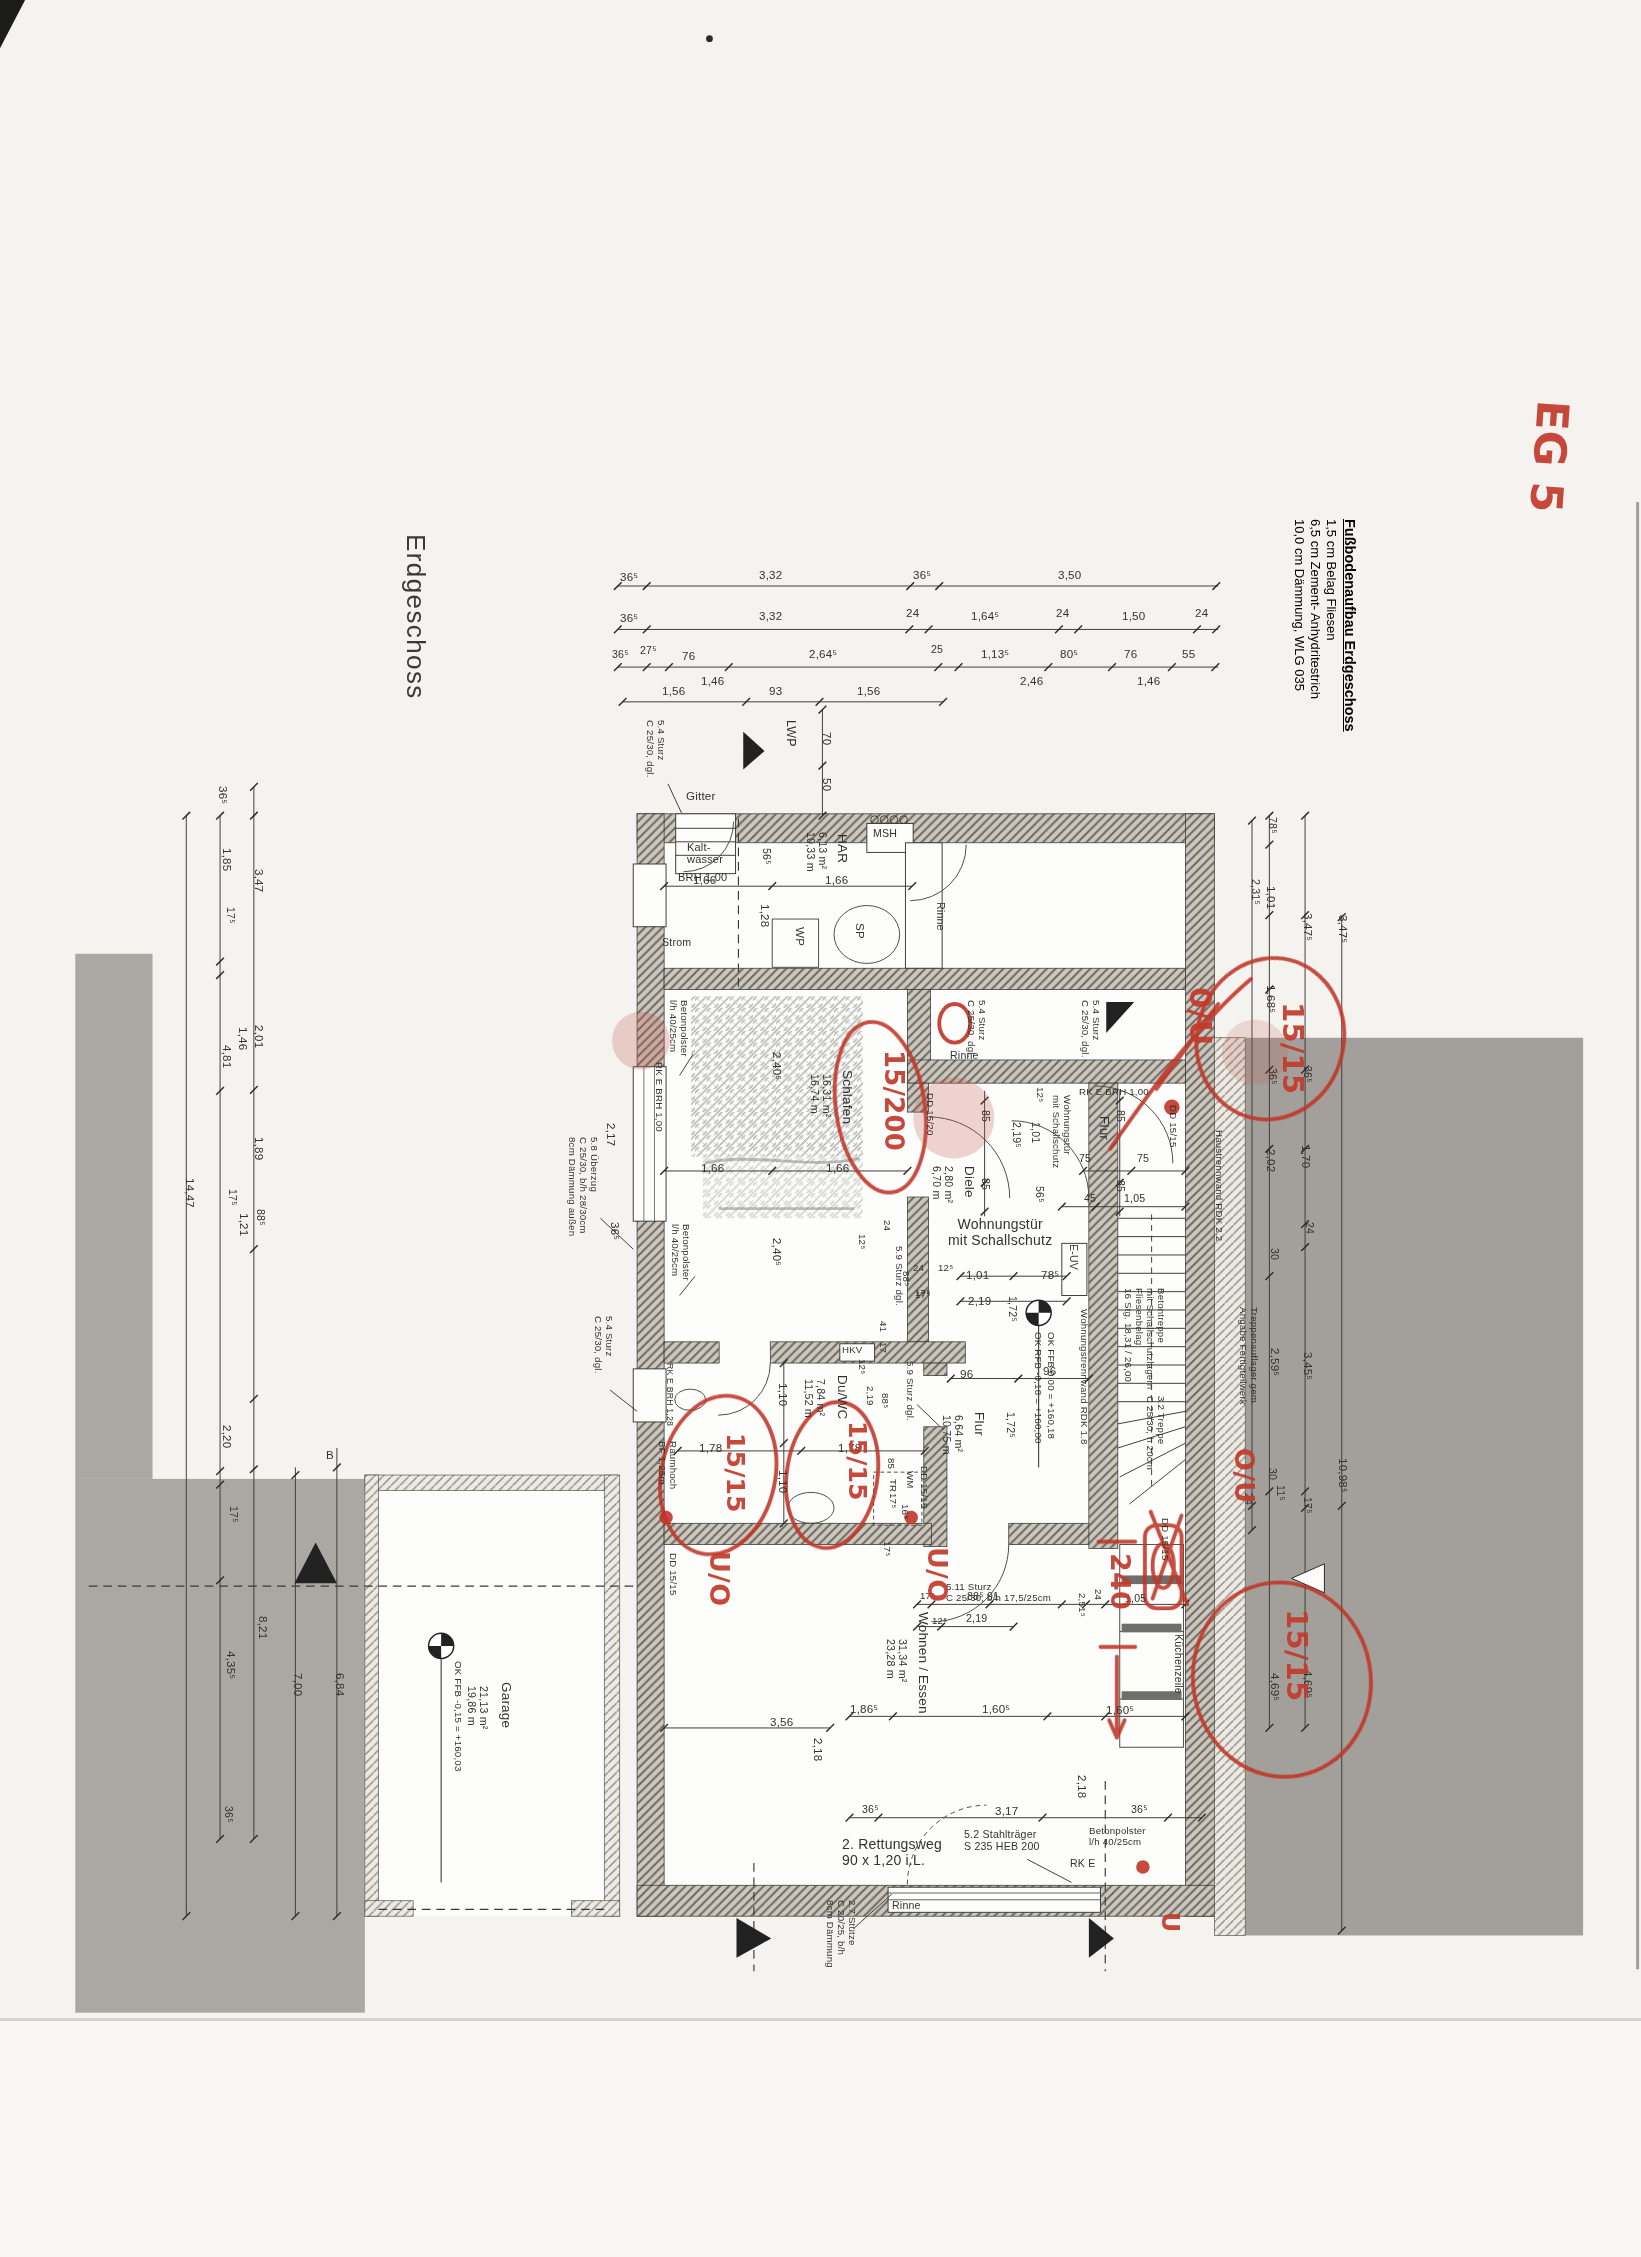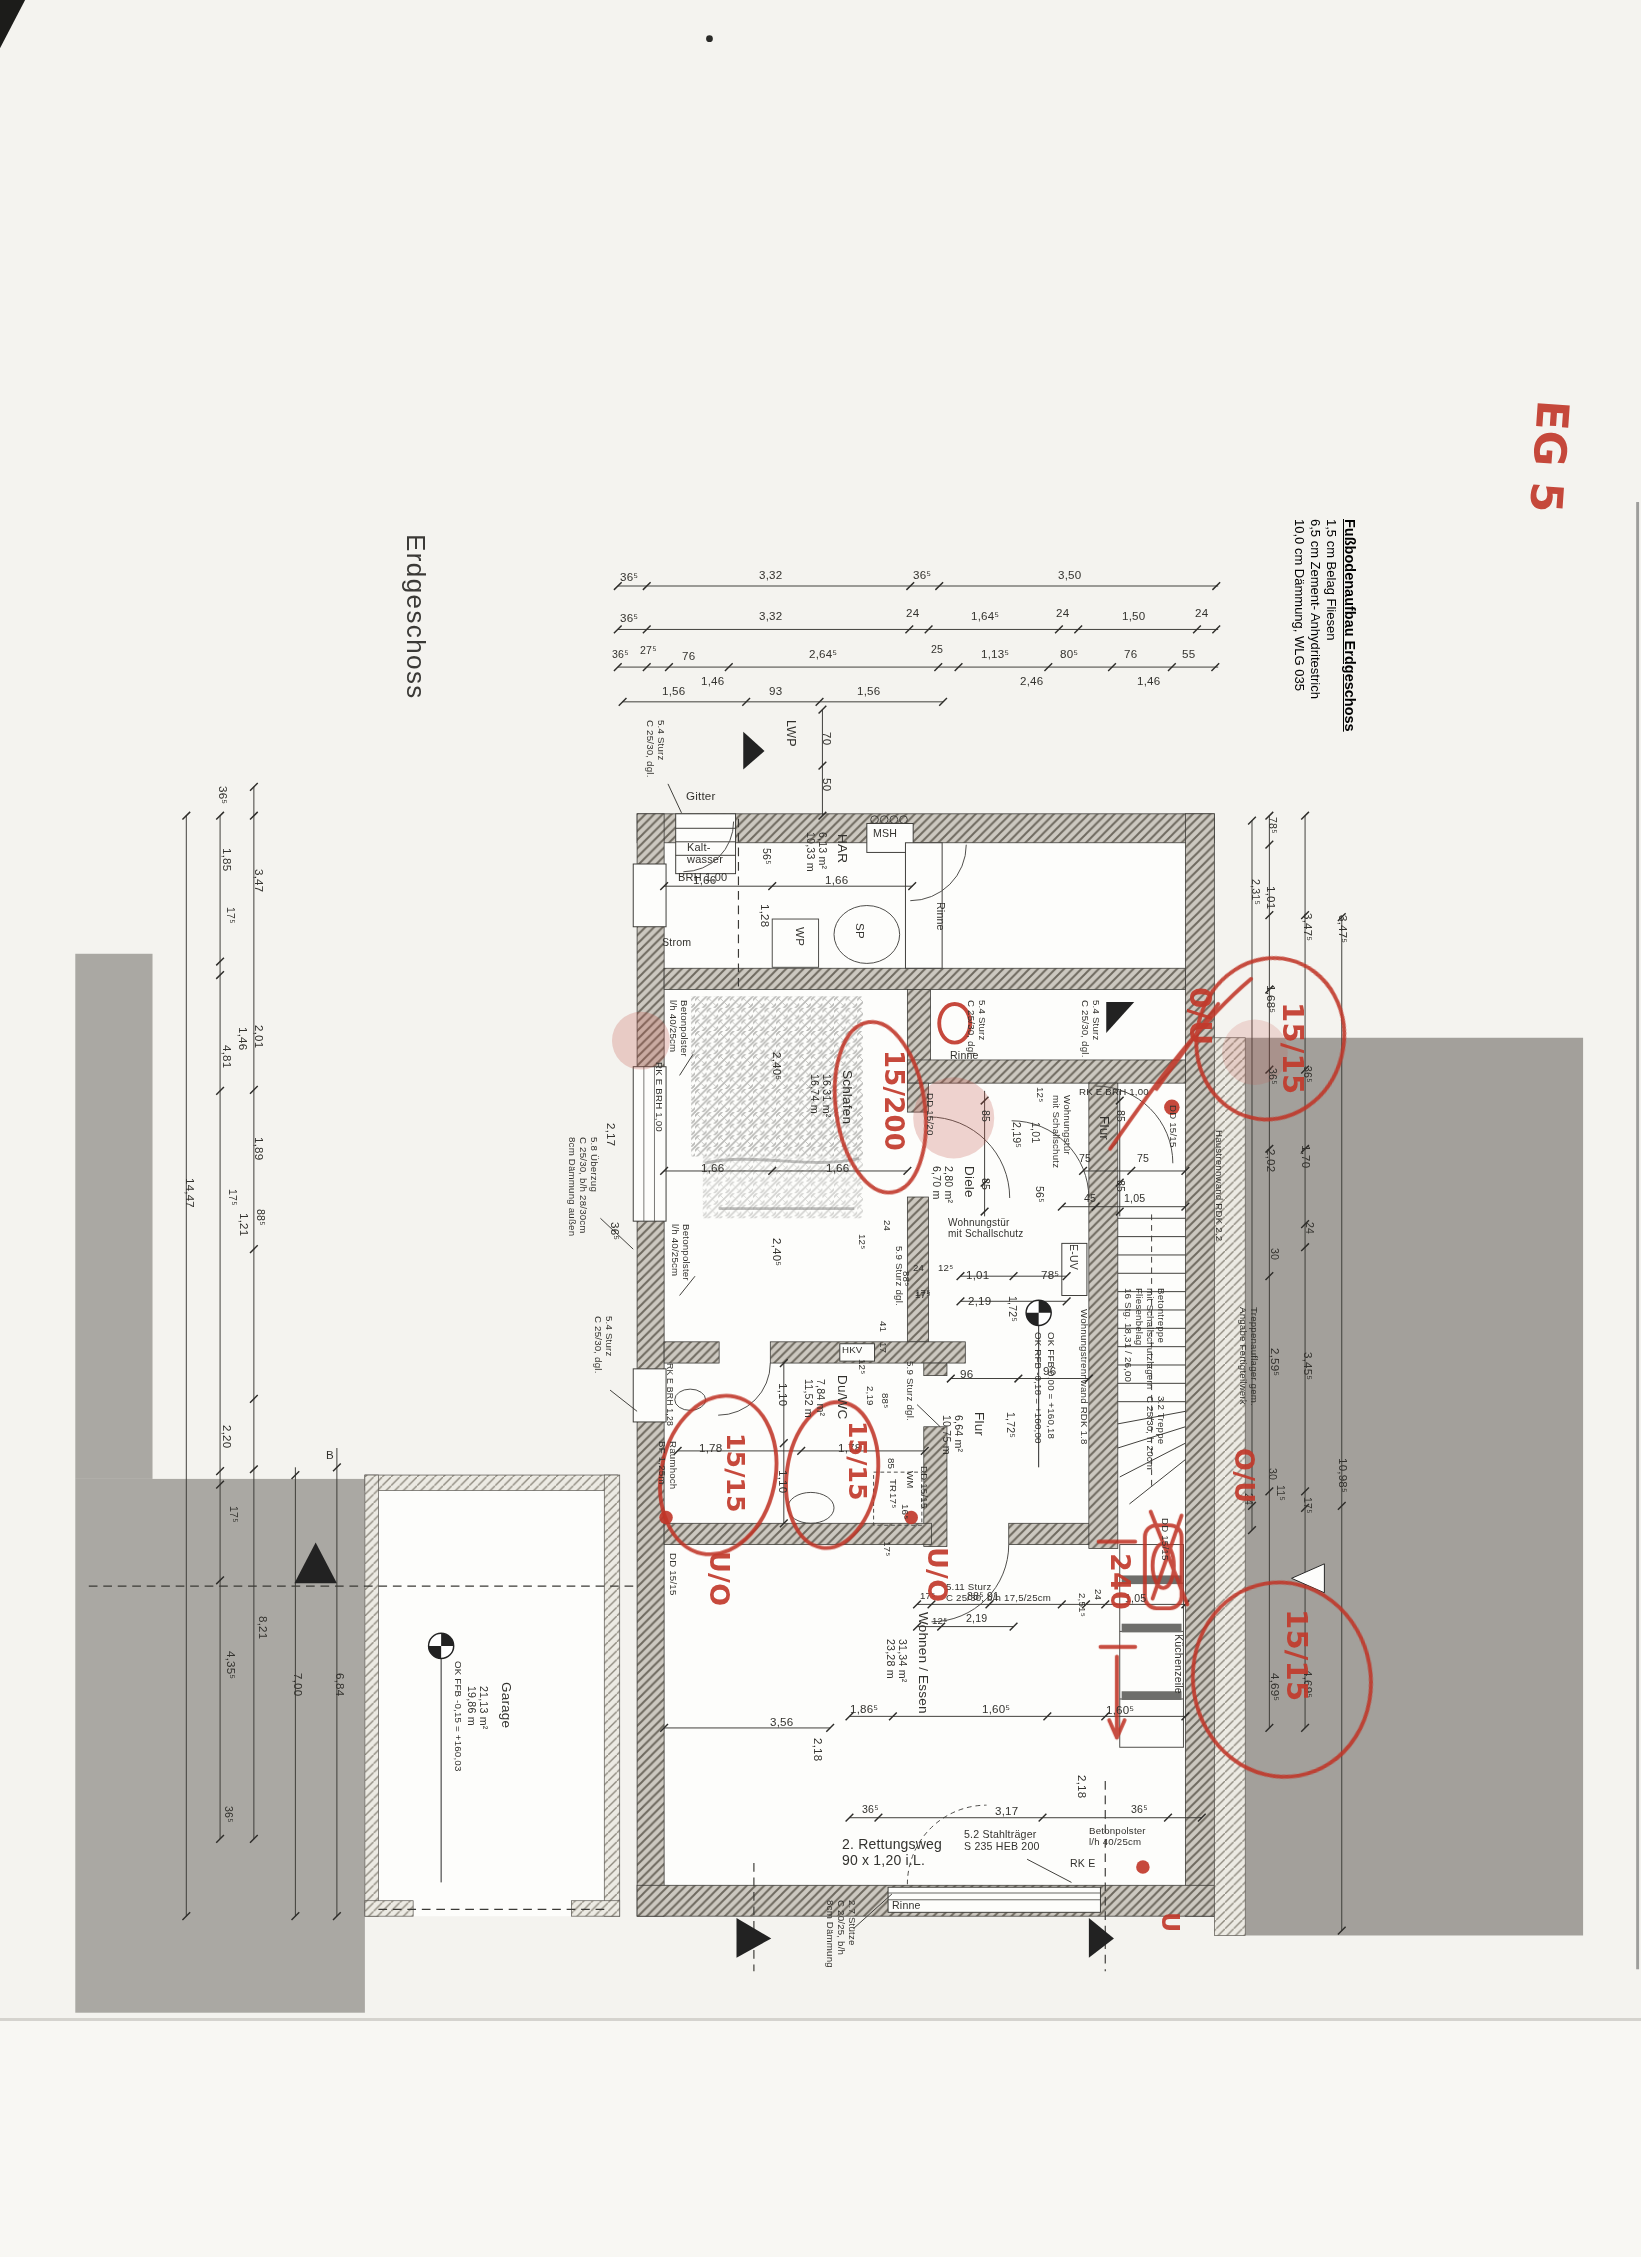--- a/index.html
+++ b/index.html
@@ -290,21 +290,21 @@
       <div class="lbl rot" style="left: 977px; top: 1166px; font-size: 13.5px;">Diele</div>
       <div class="lbl rot" style="left: 954px; top: 1166px; font-size: 10.6px;">2,80 m²
 6,70 m</div>
       <div class="lbl rot" style="left: 991px; top: 1178px; font-size: 10.6px;">85</div>
       <div class="lbl rot" style="left: 1126px; top: 1180px; font-size: 10.6px;">85</div>
       <div class="lbl" style="left: 1079px; top: 1153px; font-size: 10.6px;">75</div>
       <div class="lbl" style="left: 1137px; top: 1153px; font-size: 10.6px;">75</div>
       <div class="lbl rot" style="left: 1045px; top: 1186px; font-size: 10.6px;">56⁵</div>
       <div class="lbl" style="left: 1072px; top: 1193px; font-size: 10.6px; margin-left: 12px;">45</div>
       <div class="lbl" style="left: 1124px; top: 1193px; font-size: 10.6px;">1,05</div>
-      <div class="lbl" style="left: 948px; top: 1217px; font-size: 10px;">Wohnungstür
+      <div class="lbl" style="left: 948px; top: 1217px; font-size: 14px; text-align: center;">Wohnungstür
 mit Schallschutz</div>
       <div class="lbl rot" style="left: 1079px; top: 1244px; font-size: 10.6px;">E-UV</div>
       <div class="lbl" style="left: 913px; top: 1263px; font-size: 9.7px;">24</div>
       <div class="lbl" style="left: 938px; top: 1263px; font-size: 9.7px;">12⁵</div>
       <div class="lbl" style="left: 915px; top: 1288px; font-size: 9.7px;">17⁵</div>
       <div class="lbl" style="left: 966px; top: 1268px; font-size: 11.6px;">1,01</div>
       <div class="lbl" style="left: 968px; top: 1294px; font-size: 11.6px;">2,19</div>
       <div class="lbl rot" style="left: 1018px; top: 1296px; font-size: 10.6px;">1,72⁵</div>
       <div class="lbl" style="left: 1041px; top: 1268px; font-size: 11.6px;">78⁵</div>
       <div class="lbl rot" style="left: 1056px; top: 1332px; font-size: 9.7px;">OK FFB 0,00 = +160,18</div>

